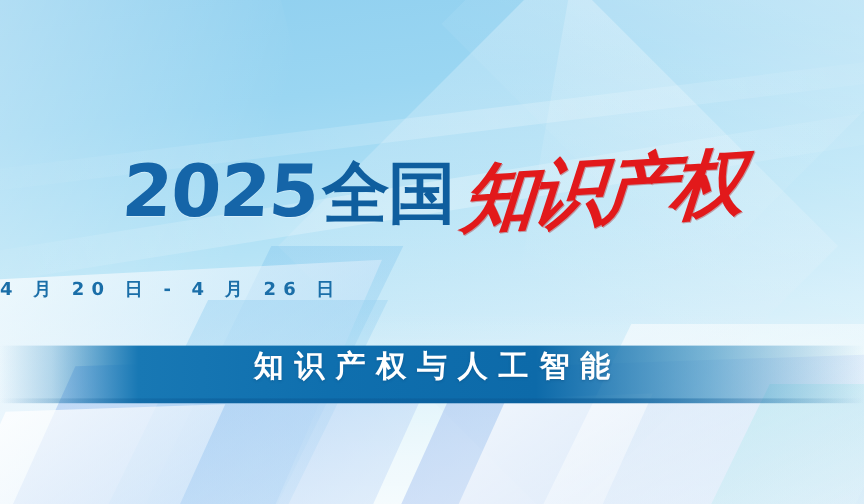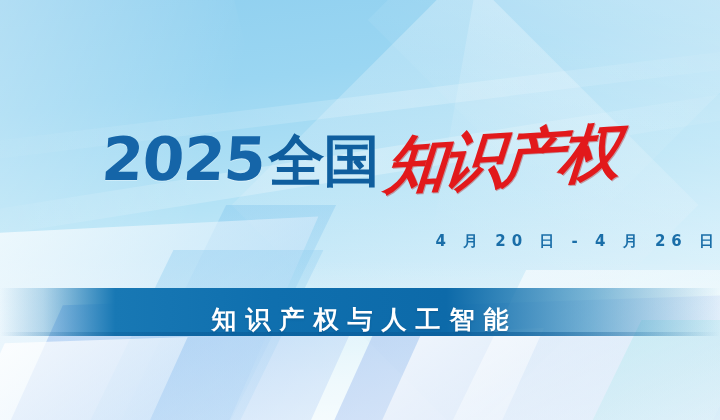--- a/index.html
+++ b/index.html
@@ -160,42 +160,42 @@
     line-height:1;
     color:#0f5e9e;
     margin-left:6px;
     letter-spacing:-1px;
   }
 
   
   #dateline {
     position:absolute;
     left:0; top:232px; width:720px;
-    text-align:right;
+    text-align:left;
     font-family:"DejaVu Sans", sans-serif;
     font-size:15px;
     font-weight:700;
     letter-spacing:6px;
     color:#1a6ea8;
     z-index:6;
   }
 
   
   #subtitle-bar {
     position:absolute;
     left:0; top:288px; width:720px; height:48px;
     background:linear-gradient(90deg,
         rgba(20,120,180,0) 0%,
         rgba(22,122,182,.25) 6%,
         #1878b4 16%,
         #0f6fae 38%,
         #0d6aa9 62%,
         rgba(26,126,182,.55) 82%,
         rgba(30,130,185,0) 100%);
-    display:flex; align-items:flex-end; justify-content:center;
+    display:flex; align-items:flex-start; justify-content:center;
     z-index:7;
   }
   #subtitle-bar::after {
     content:"";
     position:absolute; left:0; bottom:0; width:100%; height:4px;
     background:linear-gradient(90deg,
         rgba(10,90,150,0), rgba(10,90,150,.55) 25%, rgba(10,90,150,.55) 72%, rgba(10,90,150,0));
   }
   #subtitle-text {
     position:relative;

